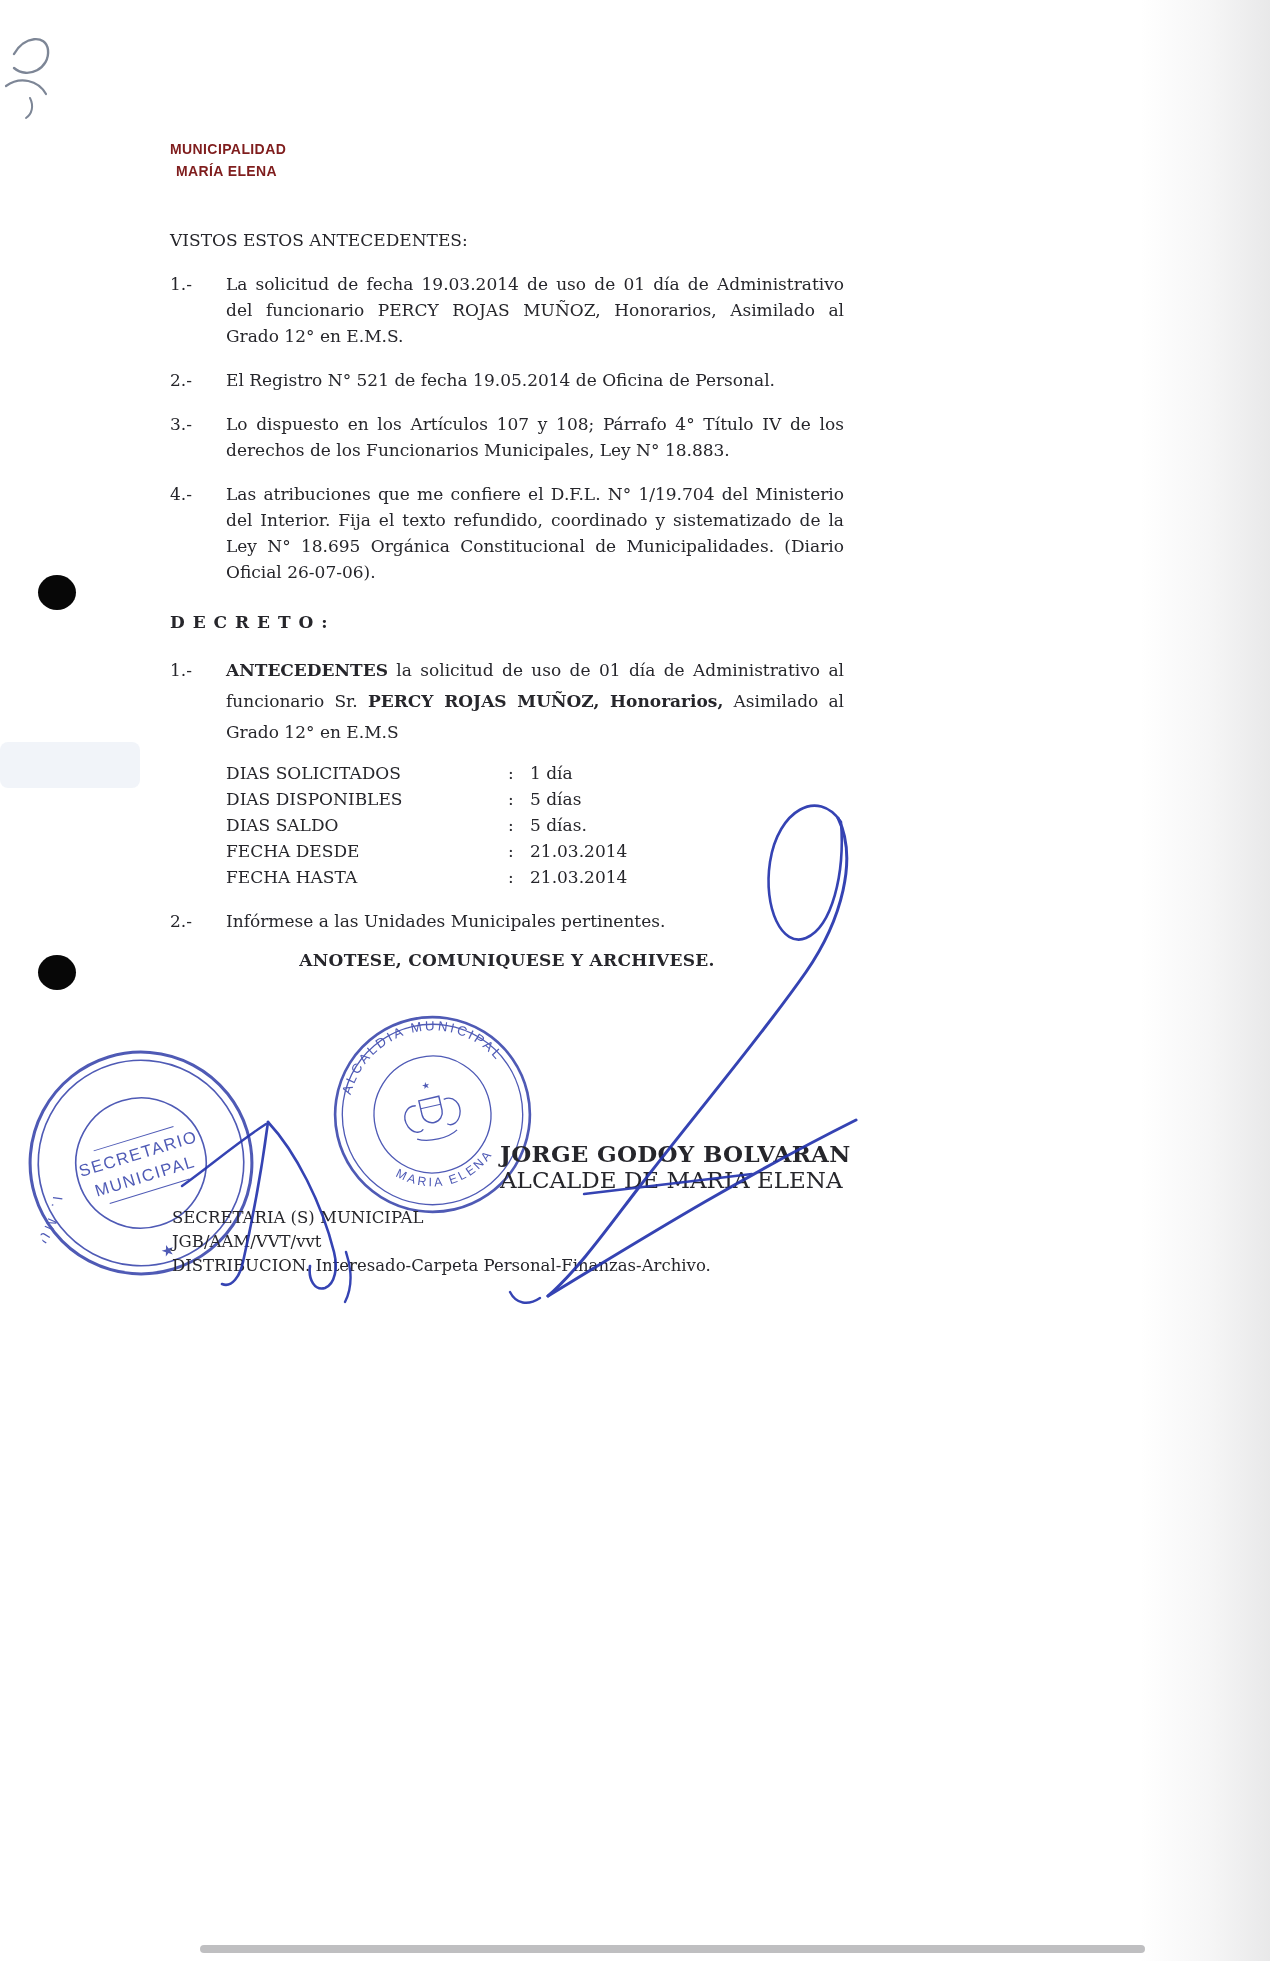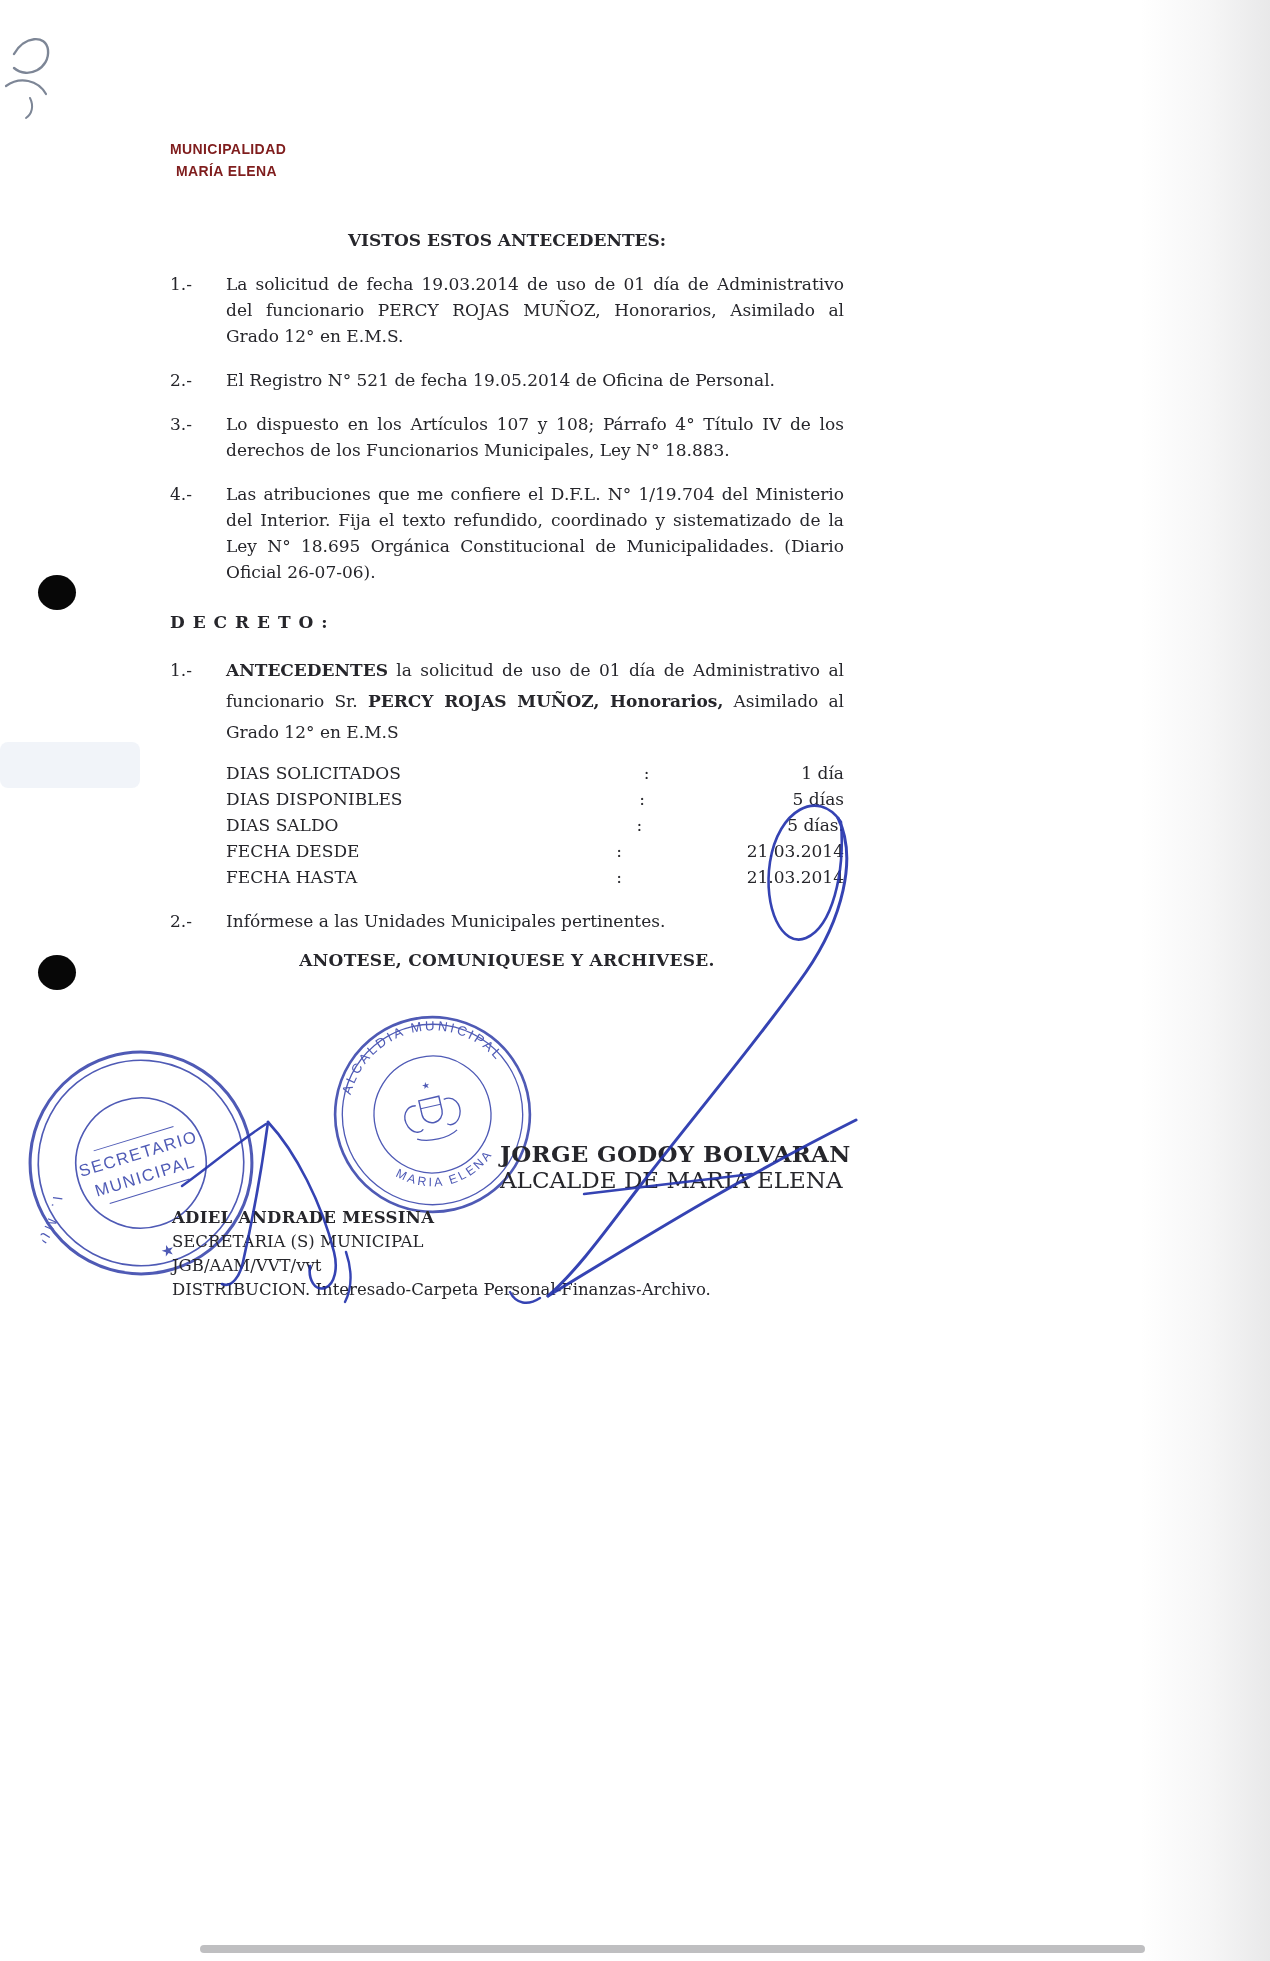--- a/index.html
+++ b/index.html
@@ -18,28 +18,28 @@
 
   
   .letterhead{position:absolute;left:170px;top:138px;font-family:"Liberation Sans",sans-serif;
     font-size:14px;font-weight:bold;color:#7f1d1d;letter-spacing:.4px;line-height:22px;}
   .letterhead .lh2{padding-left:6px;}
 
   
   .content{position:absolute;left:170px;top:214px;width:674px;font-size:17px;line-height:26px;}
   .doc-header{padding-left:384px;}
   .doc-header .l1{font-weight:bold;}
-  .center-title{text-align:center;font-weight:bold;margin-top:13px;}
+  .center-title{text-align:left;font-weight:normal;margin-top:13px;}
   .item{display:flex;margin-top:18px;}
   .item .num{width:56px;flex:none;}
   .item .txt{flex:1;margin:0;text-align:justify;}
   .item.tall{line-height:31px;margin-top:20px;}
   .decreto-title{text-align:left;font-weight:bold;margin-top:24px;letter-spacing:1px;}
   .sum-table{margin-left:56px;margin-top:12px;}
-  .trow{display:flex;line-height:26px;justify-content:space-between;}
+  .trow{display:flex;line-height:26px;}
   .tlabel{width:282px;}
   .tsep{width:22px;}
   .closing{text-align:center;font-weight:bold;margin-top:13px;letter-spacing:.3px;}
 
   
   .alcalde-block{position:absolute;left:500px;top:1140px;font-size:23px;line-height:27px;}
   .alcalde-name{font-weight:bold;letter-spacing:.3px;}
   .secretaria-block{position:absolute;left:172px;top:1206px;font-size:16.5px;line-height:24px;}
   .secretaria-name{font-weight:bold;letter-spacing:.3px;}
 
@@ -173,21 +173,20 @@
       <path d="M 80,120 C 90,126 110,126 120,120" fill="none" stroke="#3c49ae" stroke-width="1.3"></path>
     </g>
   </svg>
 
   <div class="alcalde-block">
     <div class="alcalde-name">JORGE GODOY BOLVARAN</div>
     <div class="alcalde-title">ALCALDE DE MARIA ELENA</div>
   </div>
 
   <div class="secretaria-block">
-    <div class="secretaria-name">ADIEL ANDRADE MESSINA</div>
     <div>SECRETARIA (S) MUNICIPAL</div>
     <div>JGB/AAM/VVT/vvt</div>
     <div>DISTRIBUCION. Interesado-Carpeta Personal-Finanzas-Archivo.</div>
   </div>
 
   <svg class="ink-overlay" width="1270" height="1961" viewBox="0 0 1270 1961">
     <g fill="none" stroke="#2434ad" stroke-linecap="round" opacity="0.92">
 
       <path d="M 838 818 C 858 858 842 920 806 972 C 760 1038 700 1108 640 1186 C 612 1222 580 1268 548 1296" stroke-width="3"></path>
       <path d="M 841 822 C 818 788 778 810 770 862 C 763 908 782 948 806 938 C 832 927 845 874 841 822" stroke-width="2.6"></path>

